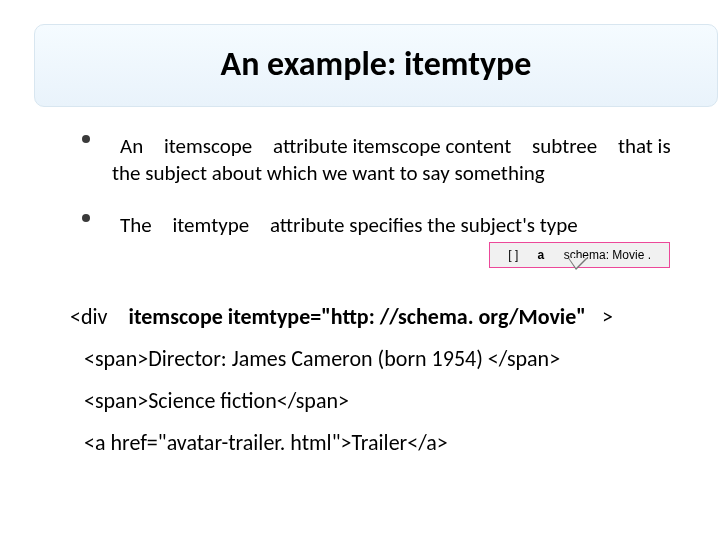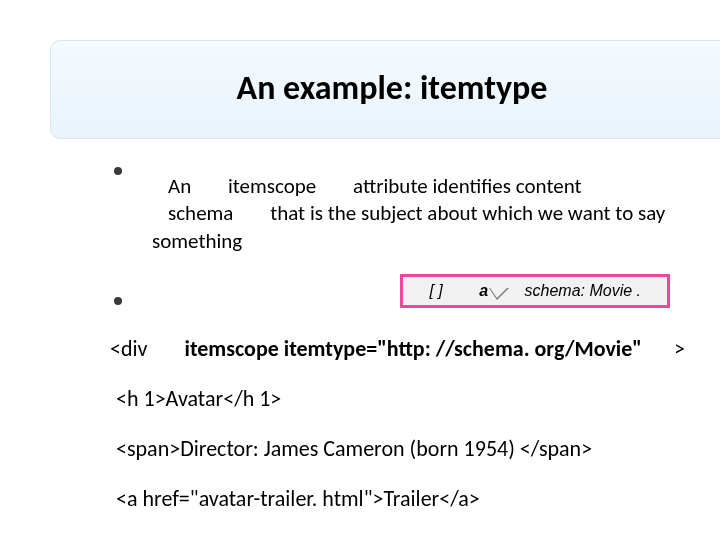--- a/index.html
+++ b/index.html
@@ -1,15 +1,15 @@
 <!DOCTYPE html>
 <html><head>
 <meta charset="utf-8">
 <style>
-  * { box-sizing: border-box; margin: 16px; padding: 0; }
+  * { box-sizing: border-box; margin: 8px; padding: 0; }
   body {
     width: 720px;
     height: 540px;
     background: #fff;
     font-family: Calibri, Arial, sans-serif;
     color: #000;
     position: relative;
     overflow: hidden;
   }
   .title-box {
@@ -47,25 +47,24 @@
   }
   .italic { }
   .callout-wrap {
     position: absolute;
     right: 50px;
     top: 210px;
   }
   .callout {
     position: relative;
     background: #f1f1f1;
-    border: 3px solid #ec4899;
+    border: 1px solid #ec4899;
     padding: 5px 10px;
     font-family: Arial, sans-serif;
-    font-size: 16px;
-    font-style: italic;
+    font-size: 12px;
   }
   .callout .b { font-weight: 700; }
   .pointer {
     position: absolute;
     left: 70px;
     bottom: -11px;
     width: 0; height: 0;
     border-left: 8px solid transparent;
     border-right: 12px solid transparent;
     border-top: 12px solid #777;
@@ -95,34 +94,37 @@
 <body>
 
 <div class="title-box">
   <div class="title">An example: itemtype</div>
 </div>
 
 <div class="bullets">
   <div class="bullet-row">
     <div class="dot"></div>
     <div class="bullet-text">
-      <span>An </span><span class="italic">itemscope</span><span> attribute identifies content </span><span class="italic">schema</span><span> that is the subject about which we want to say something</span>
+      <span>An </span><span class="italic">itemscope</span><span> attribute itemscope content </span><span class="italic">subtree</span><span> that is the subject about which we want to say something</span>
     </div>
   </div>
   <div class="bullet-row">
     <div class="dot"></div>
+    <div class="bullet-text">
+      <span>The </span><span class="italic">itemtype</span><span> attribute specifies the subject's type</span>
+    </div>
   </div>
 </div>
 
 <div class="callout-wrap">
   <div class="callout">
     <span>[ ] </span><span class="b">a</span><span> schema: Movie .</span>
     <div class="pointer"></div>
     <div class="pointer-inner"></div>
   </div>
 </div>
 
 <div class="code">
   <div class="row"><span>&lt;div </span><span class="bold">itemscope itemtype="http: //schema. org/Movie"</span><span>&gt;</span></div>
-  <div class="row indent1">&lt;h 1&gt;Avatar&lt;/h 1&gt;</div>
   <div class="row indent1">&lt;span&gt;Director: James Cameron (born 1954) &lt;/span&gt;</div>
+  <div class="row indent1">&lt;span&gt;Science fiction&lt;/span&gt;</div>
   <div class="row indent1">&lt;a href="avatar-trailer. html"&gt;Trailer&lt;/a&gt;</div>
 </div>
 
 </body></html>

